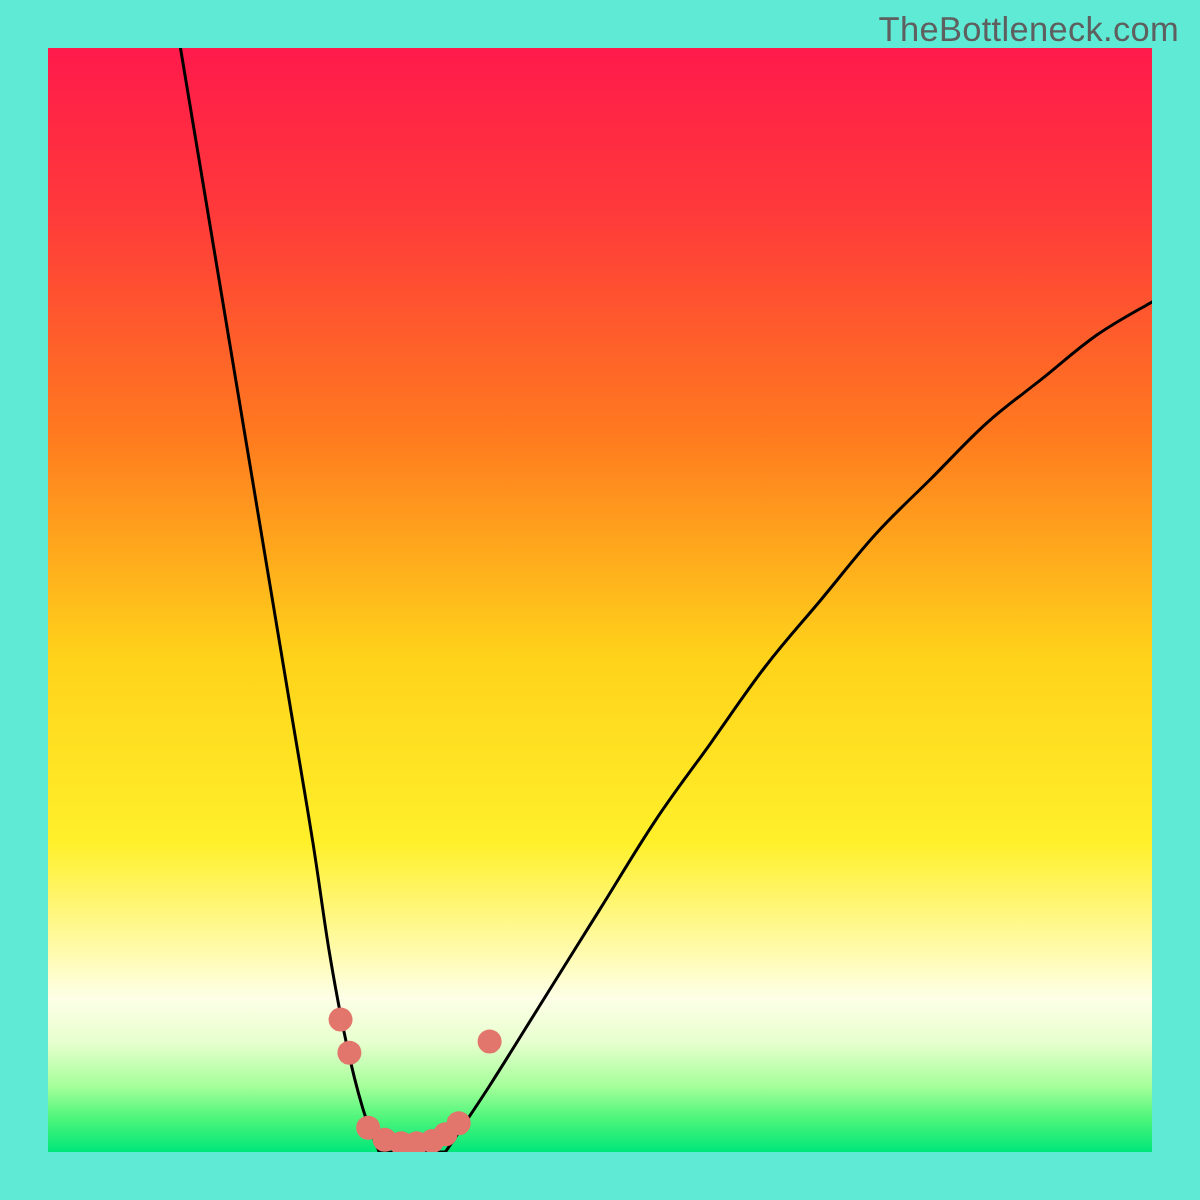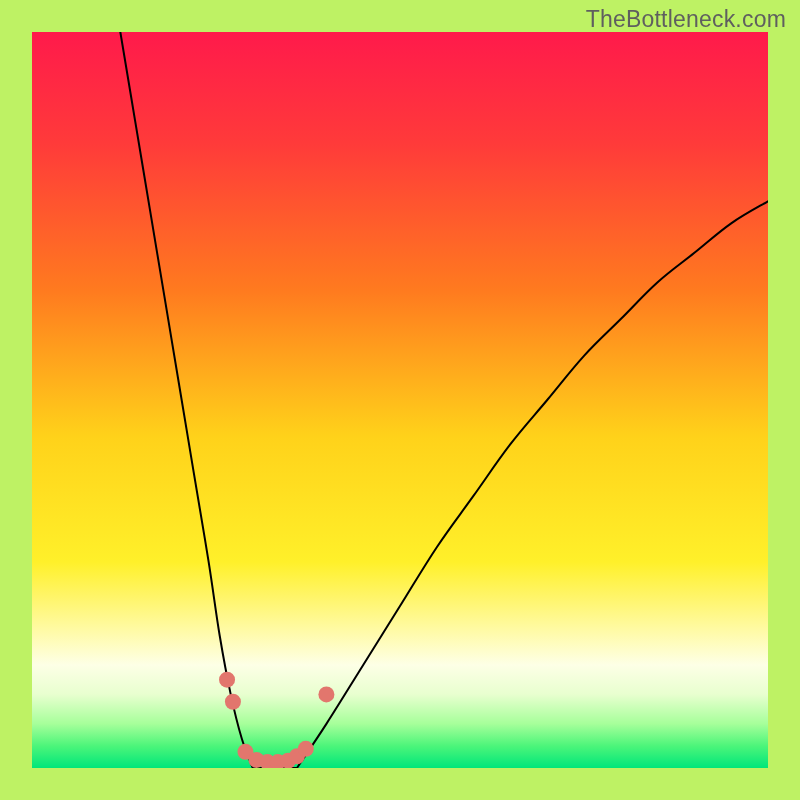--- a/index.html
+++ b/index.html
@@ -10,21 +10,21 @@
     background: #000;
     overflow: hidden;
     font-family: Arial, Helvetica, sans-serif;
   }
   .frame {
     position: absolute;
     top: 0;
     left: 0;
     width: 800px;
     height: 800px;
-    background: #bef264;
+    background: #5eead4;
     text-decoration: underline;
   }
   .plot {
     position: absolute;
     left: 32px;
     top: 32px;
     width: 736px;
     height: 736px;
   }
   .watermark {

